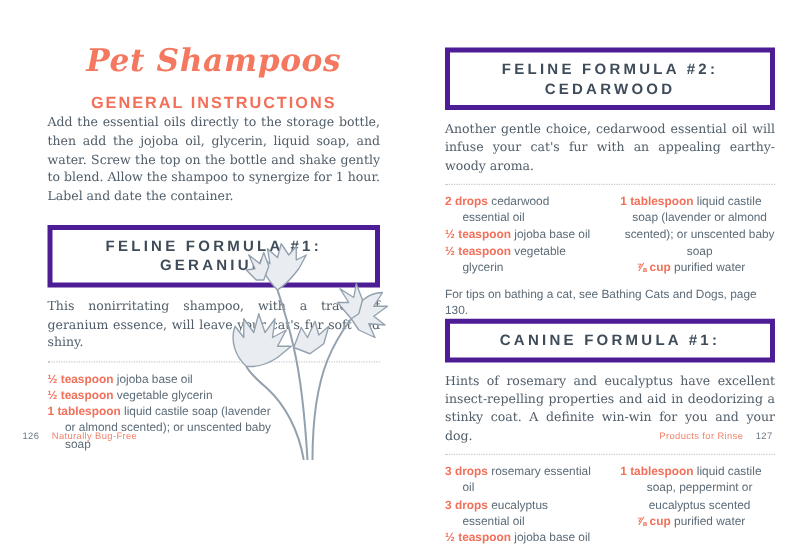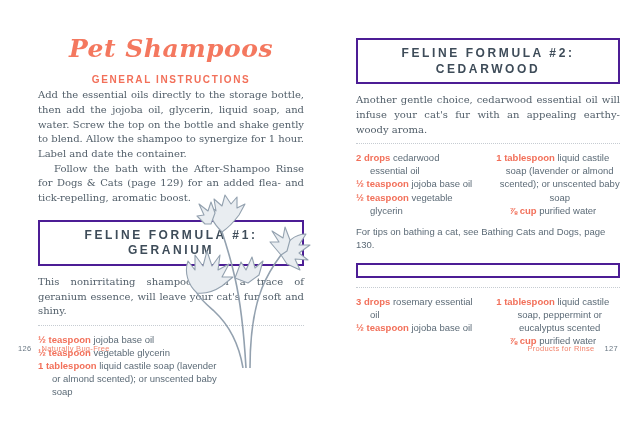--- a/index.html
+++ b/index.html
@@ -17,27 +17,27 @@
     font-style: italic; font-weight: bold;
     font-size: 25px; line-height: 1.05;
     color: #f4785f; text-align: center;
     letter-spacing: 0.5px; margin-bottom: 7px;
   }
   .serif-p {
     font-size: 10px; line-height: 1.47; text-align: justify; color: #515e69;
   }
   .sub-heading {
     font-family: "Liberation Sans", sans-serif;
-    font-weight: bold; font-size: 10px; letter-spacing: 1.6px;
+    font-weight: bold; font-size: 13px; letter-spacing: 1.6px;
     color: #f2705a; text-align: center; margin: 12px 0 3px 0;
   }
   .indent-first { text-indent: 16px; }
 
   .formula-box {
-    border: 2px solid #4c1d95; padding: 6px 4px 5px 4px;
+    border: 4px solid #4c1d95; padding: 6px 4px 5px 4px;
     text-align: center; margin-bottom: 9px;
   }
   .formula-title {
     font-family: "Liberation Sans", sans-serif;
     font-weight: bold; font-size: 12px; letter-spacing: 2.6px;
     color: #3e4c59; line-height: 1.3;
   }
 
   .dotted-sep {
     border-bottom: 1.5px dotted #c6ccd2; height: 1px; margin: 6px 0 7px 0;
@@ -63,38 +63,37 @@
   .footer-right .f-label { margin: 0 10px 0 0; }
 
   .illustration {
     position: absolute; right: 4px; bottom: 0; width: 132px; height: 176px;
     pointer-events: none;
   }
 
   .mb2 { margin-bottom: 2px; }
   .mb6 { margin-bottom: 6px; }
   .mb8 { margin-bottom: 8px; }
-  .mb12 { margin-bottom: 12px; }
+  .mb12 { }
   .mt14 { margin-top: 14px; }
   .narrow { width: 180px; }
 </style>
 </head>
 <body>
 
 <div class="spread">
 
   <div class="page page-left">
 
     <div class="script-title">Pet Shampoos</div>
 
 
     <div class="sub-heading">GENERAL INSTRUCTIONS</div>
 
     <p class="serif-p">Add the essential oils directly to the storage bottle, then add the jojoba oil, glycerin, liquid soap, and water. Screw the top on the bottle and shake gently to blend. Allow the shampoo to synergize for 1 hour. Label and date the container.</p>
-    <p class="serif-p indent-first">Follow the bath with the After-Shampoo Rinse for Dogs &amp; Cats (page 129) for an added flea- and tick-repelling, aromatic boost.</p>
 
     <div class="formula-box mt14">
       <div class="formula-title">FELINE FORMULA #1: GERANIUM</div>
     </div>
 
     <p class="serif-p">This nonirritating shampoo, with a trace of geranium essence, will leave your cat's fur soft and shiny.</p>
 
     <div class="dotted-sep"></div>
 
     <div class="narrow">
@@ -143,29 +142,32 @@
       <div class="col2">
           <div class="ing"><span class="amt">1 tablespoon</span> liquid castile soap (lavender or almond scented); or unscented baby soap</div>
           <div class="ing"><span class="amt">⅞ cup</span> purified water</div>
         </div>
     </div>
 
     <div class="sans mb12">For tips on bathing a cat, see Bathing Cats and Dogs, page 130.</div>
 
     <div class="formula-box">
       <div class="formula-title">
+        <div>CANINE FORMULA #1:</div>
       </div>
     </div>
 
+    <p class="serif-p">Hints of rosemary and eucalyptus have excellent insect-repelling properties and aid in deodorizing a stinky coat. A definite win-win for you and your dog.</p>
 
     <div class="dotted-sep"></div>
 
     <div class="cols mb6">
       <div class="col1">
           <div class="ing"><span class="amt">3 drops</span> rosemary essential oil</div>
+          <div class="ing"><span class="amt">3 drops</span> eucalyptus essential oil</div>
           <div class="ing"><span class="amt">½ teaspoon</span> jojoba base oil</div>
         </div>
       <div class="col2">
           <div class="ing"><span class="amt">1 tablespoon</span> liquid castile soap, peppermint or eucalyptus scented</div>
           <div class="ing"><span class="amt">⅞ cup</span> purified water</div>
         </div>
     </div>
 
     <div class="footer footer-right">
       <span class="f-label">Products for Rinse</span><span>127</span>

